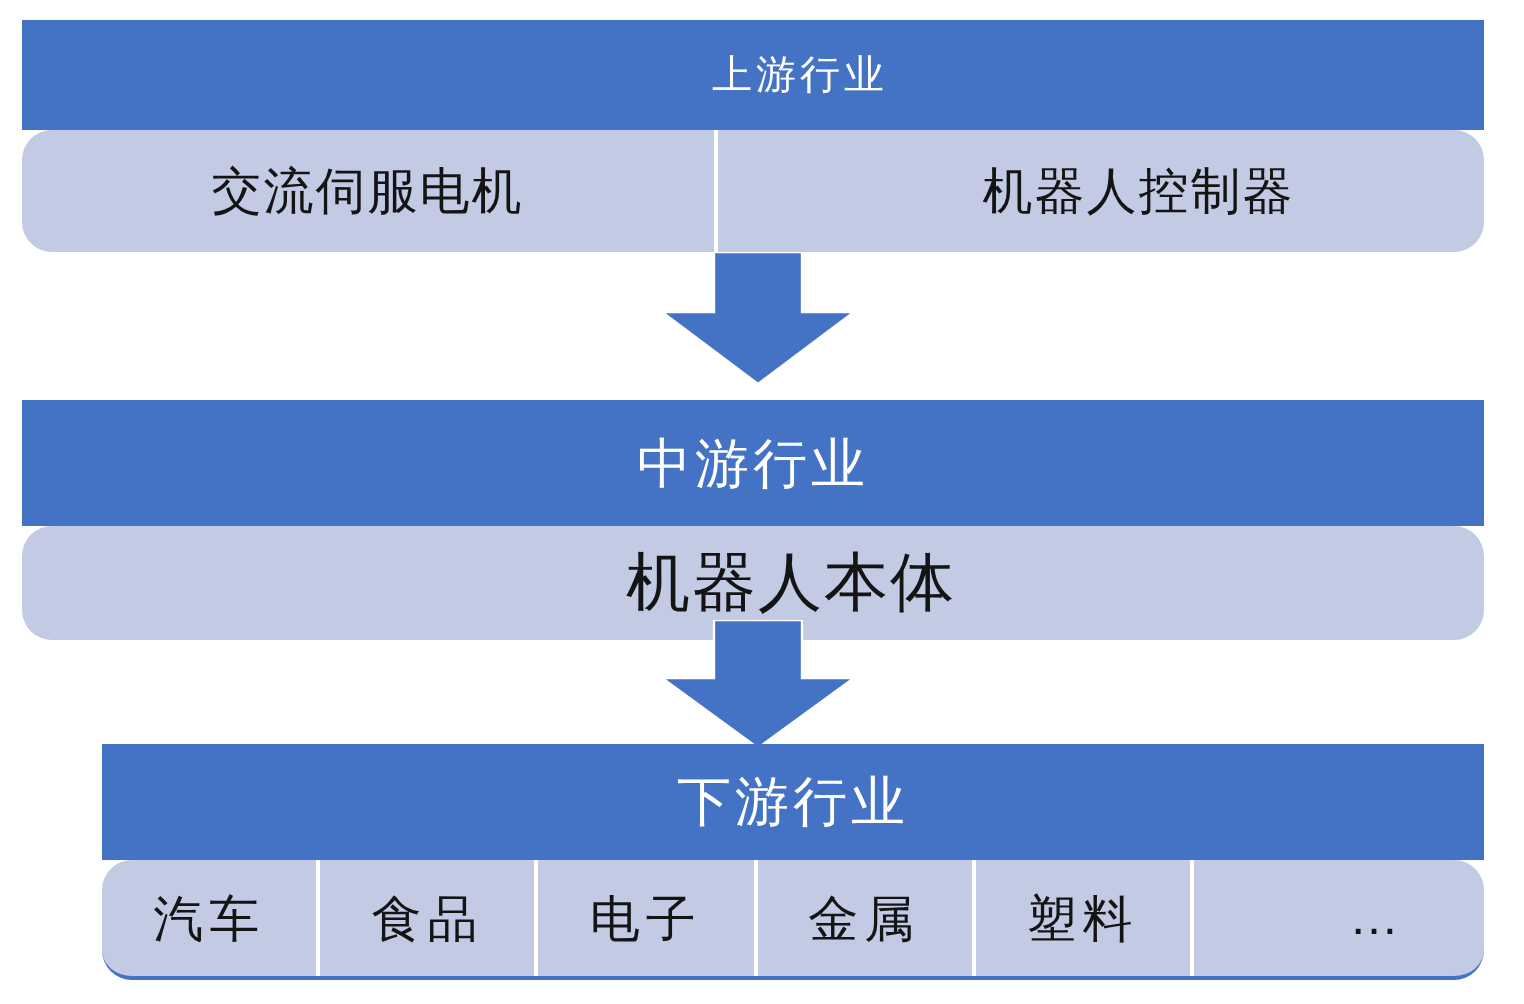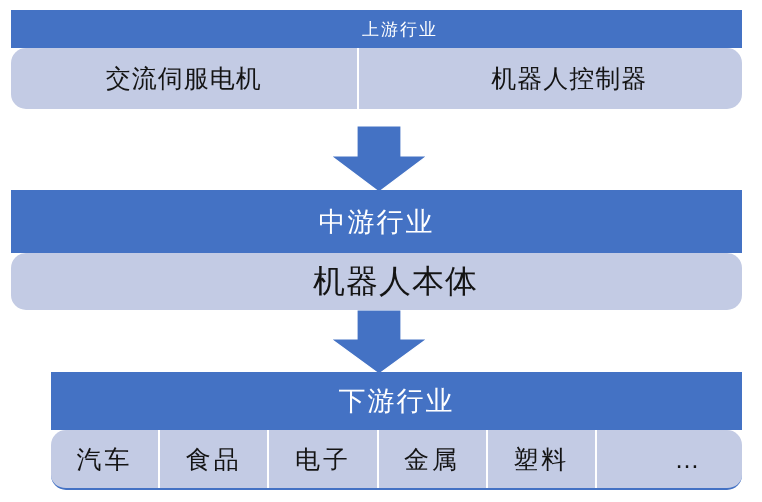--- a/index.html
+++ b/index.html
@@ -60,26 +60,26 @@
     border-right: 2px solid #ffffff;
     letter-spacing: 1px;
   }
   .cell:last-child {
     border-right: none;
     margin-left: 38px;
   }
 
   
   #tier-upstream { top: 10px; }
-  #tier-upstream .tier-header { height: 38px; font-size: 17px; padding-left: 47px; }
+  #tier-upstream .tier-header { height: 55px; font-size: 20px; padding-left: 47px; }
   #tier-upstream .tier-body   { height: 61px; font-size: 25px; }
 
   
   #tier-midstream { top: 190px; }
-  #tier-midstream .tier-header { height: 63px; font-size: 27px; }
+  #tier-midstream .tier-header { height: 63px; font-size: 27px; margin-top: 10px; }
   #tier-midstream .tier-body   { height: 57px; font-size: 32px; }
 
   
   #tier-downstream { top: 372px; padding-left: 40px; }
   #tier-downstream .tier-header { height: 58px; font-size: 27px; }
   #tier-downstream .tier-body   { height: 60px; font-size: 25px; border-bottom: 2px solid #4472C4; }
   #tier-downstream .cell { letter-spacing: 3px; }
 
   
   .arrow {

